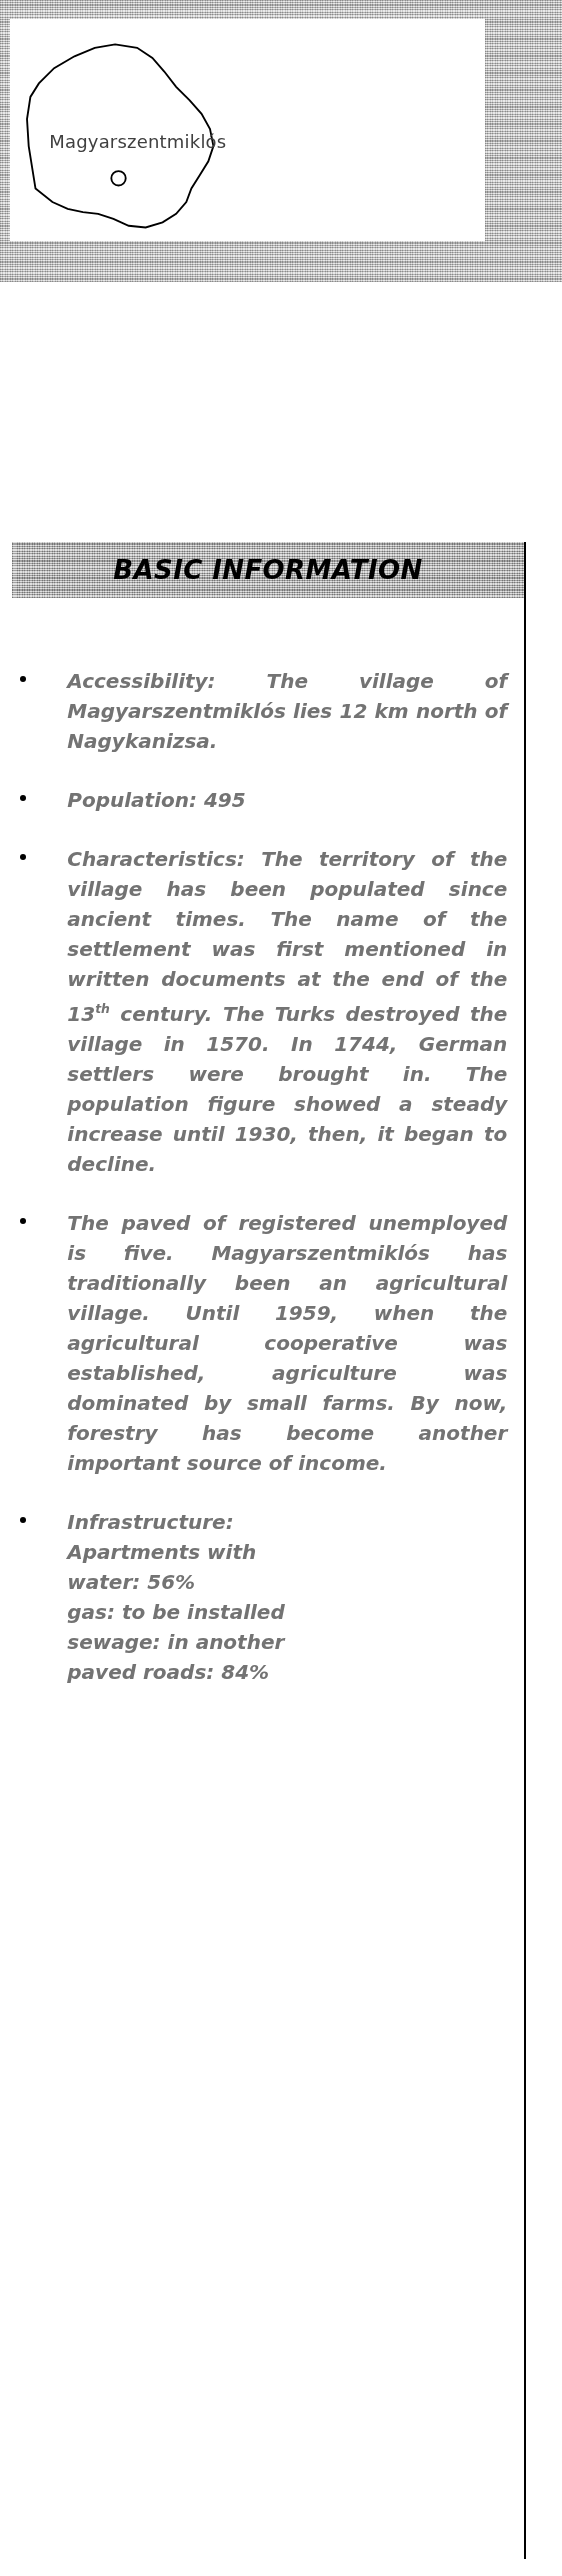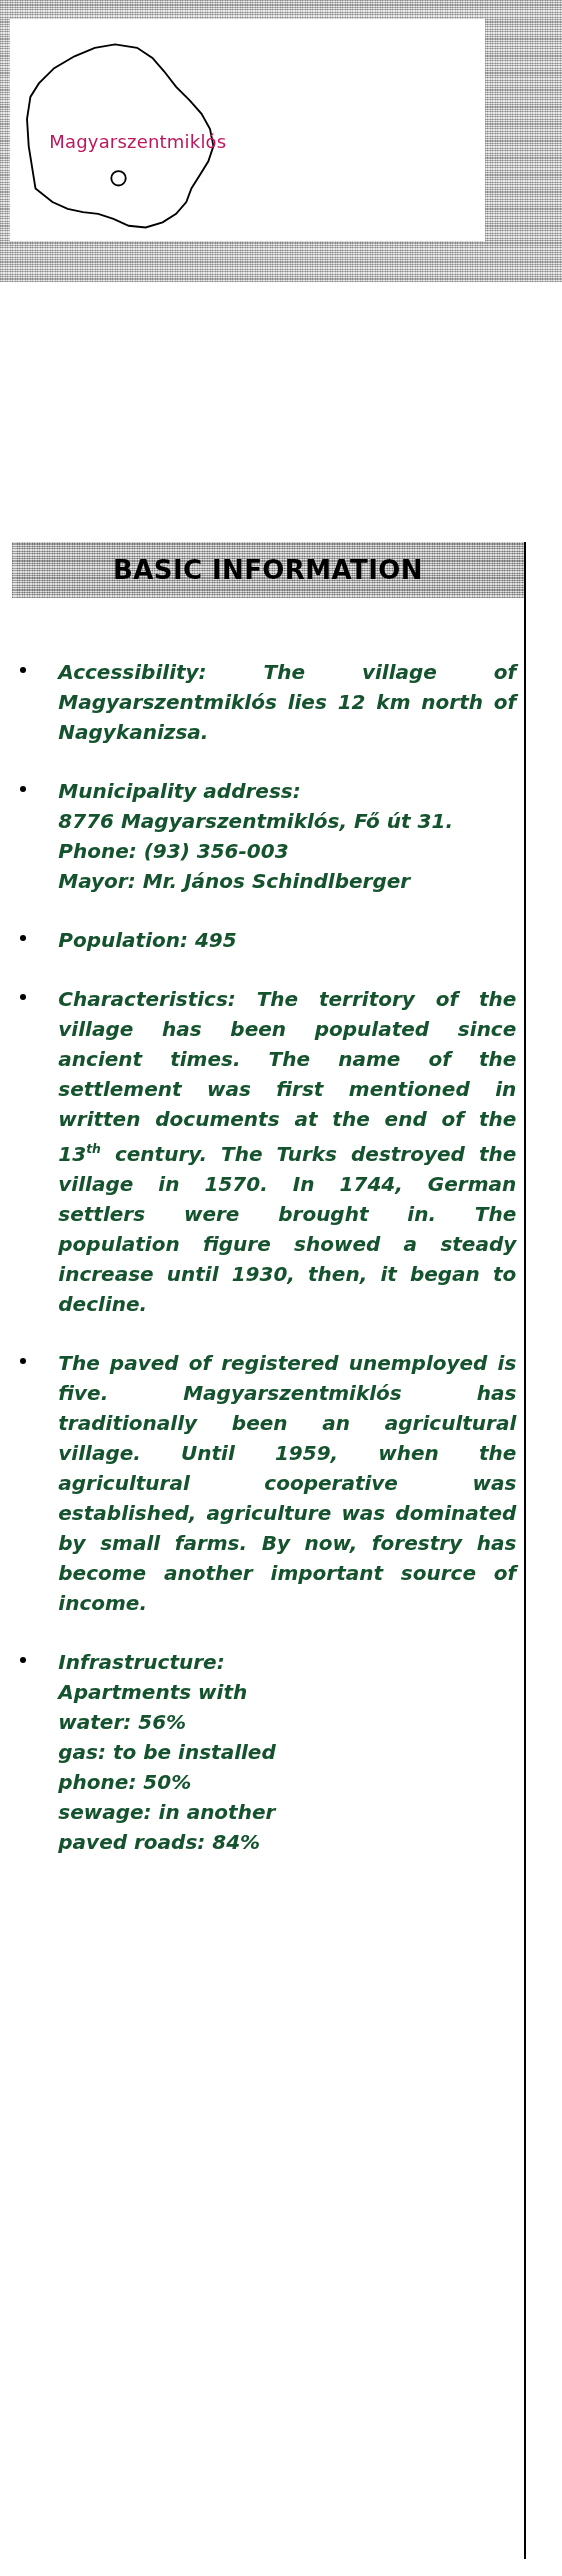--- a/index.html
+++ b/index.html
@@ -53,21 +53,21 @@
     width: 356px;
     height: 222px;
   }
   .map-label {
     position: absolute;
     left: 39px;
     top: 112px;
     font-family: "DejaVu Sans", sans-serif;
     font-size: 18px;
     letter-spacing: 0.2px;
-    color: #be185d;
+    color: #404040;
     white-space: nowrap;
   }
 
   
   #noise-strip { top: 251px; height: 30.5px; }
 
   
   .header-band {
     position: absolute;
     left: 12px;
@@ -83,20 +83,21 @@
     position: absolute;
     left: 12px;
     top: 542px;
     width: 512px;
     height: 56px;
     display: flex;
     align-items: center;
     justify-content: center;
     font-family: "DejaVu Sans", sans-serif;
     font-weight: bold;
+    font-style: italic;
     font-size: 26px;
     letter-spacing: 0.4px;
     color: #000;
   }
 
   
   .right-rule {
     position: absolute;
     left: 524px;
     top: 542px;
@@ -126,22 +127,22 @@
     background: #000;
     border-radius: 50%;
   }
   .para {
     font-family: "DejaVu Sans", sans-serif;
     font-style: italic;
     font-weight: bold;
     font-size: 20px;
     line-height: 30px;
     text-align: justify;
-    margin: 4px;
-    color: #14532d;
+    margin: 13px;
+    color: #737373;
   }
   .para.just { text-align: justify; text-align-last: left; }
   .para.plain { text-align: left; }
   .sub-line { display: block; }
   sup { font-size: 0.62em; vertical-align: super; }
 </style>
 </head>
 <body>
 
 <div class="noise-band" id="noise-top"></div>
@@ -164,29 +165,20 @@
 
 <div class="right-rule"></div>
 
 <div class="content">
 
   <div class="bullet-item">
     <span class="bullet-dot"></span>
     <p class="para just">Accessibility: The village of Magyarszentmiklós lies 12 km north of Nagykanizsa.</p>
   </div>
 
-  <div class="bullet-item">
-    <span class="bullet-dot"></span>
-    <p class="para plain">
-      <span class="sub-line">Municipality address:</span>
-      <span class="sub-line">8776 Magyarszentmiklós, Fő út 31.</span>
-      <span class="sub-line">Phone: (93) 356-003</span>
-      <span class="sub-line">Mayor: Mr. János Schindlberger</span>
-    </p>
-  </div>
 
   <div class="bullet-item">
     <span class="bullet-dot"></span>
     <p class="para plain">Population: 495</p>
   </div>
 
   <div class="bullet-item">
     <span class="bullet-dot"></span>
     <p class="para just"><span>Characteristics: The territory of the village has been populated since ancient times. The name of the settlement was first mentioned in written documents at the end of the 13</span><sup>th</sup><span> century. The Turks destroyed the village in 1570. In 1744, German settlers were brought in. The population figure showed a steady increase until 1930, then, it began to decline.</span></p>
   </div>
@@ -197,20 +189,19 @@
   </div>
 
 
   <div class="bullet-item">
     <span class="bullet-dot"></span>
     <p class="para plain">
       <span class="sub-line">Infrastructure:</span>
       <span class="sub-line">Apartments with</span>
       <span class="sub-line">water: 56%</span>
       <span class="sub-line">gas: to be installed</span>
-      <span class="sub-line">phone: 50%</span>
       <span class="sub-line">sewage: in another</span>
       <span class="sub-line">paved roads: 84%</span>
     </p>
   </div>
 
 </div>
 
 
 </body></html>

